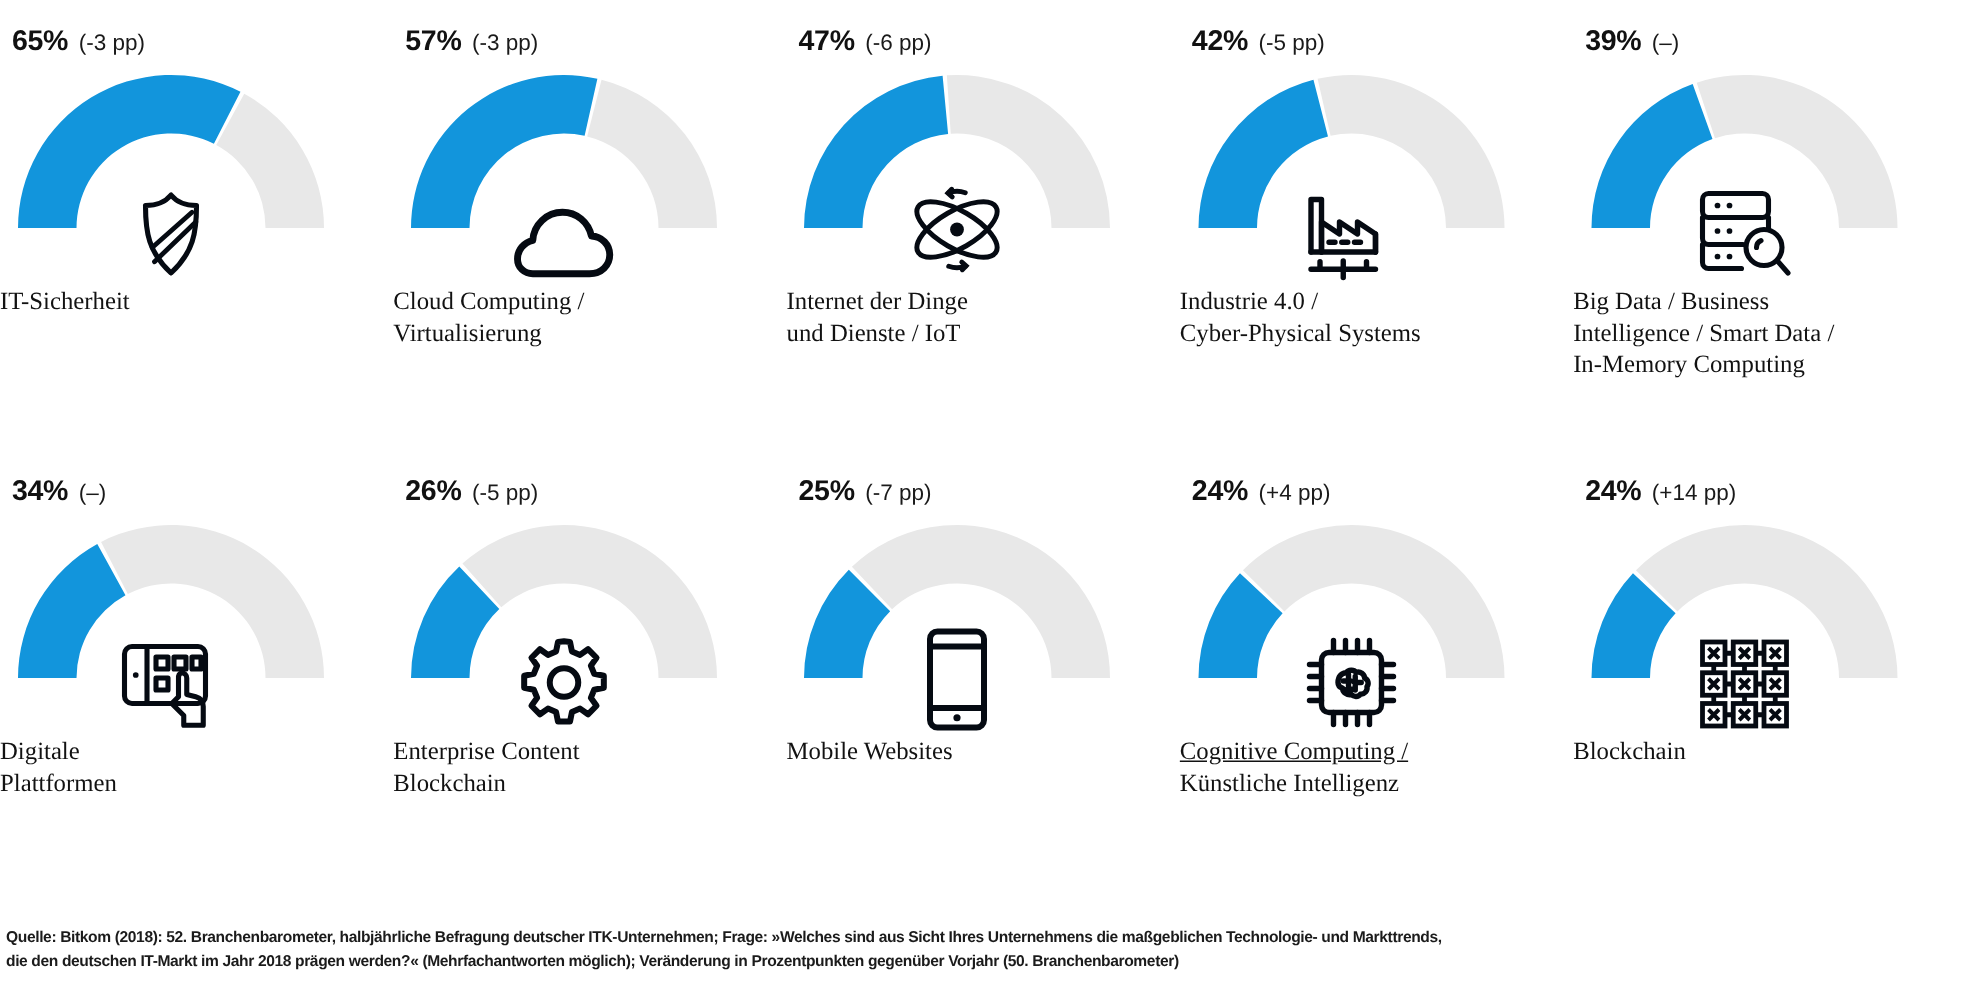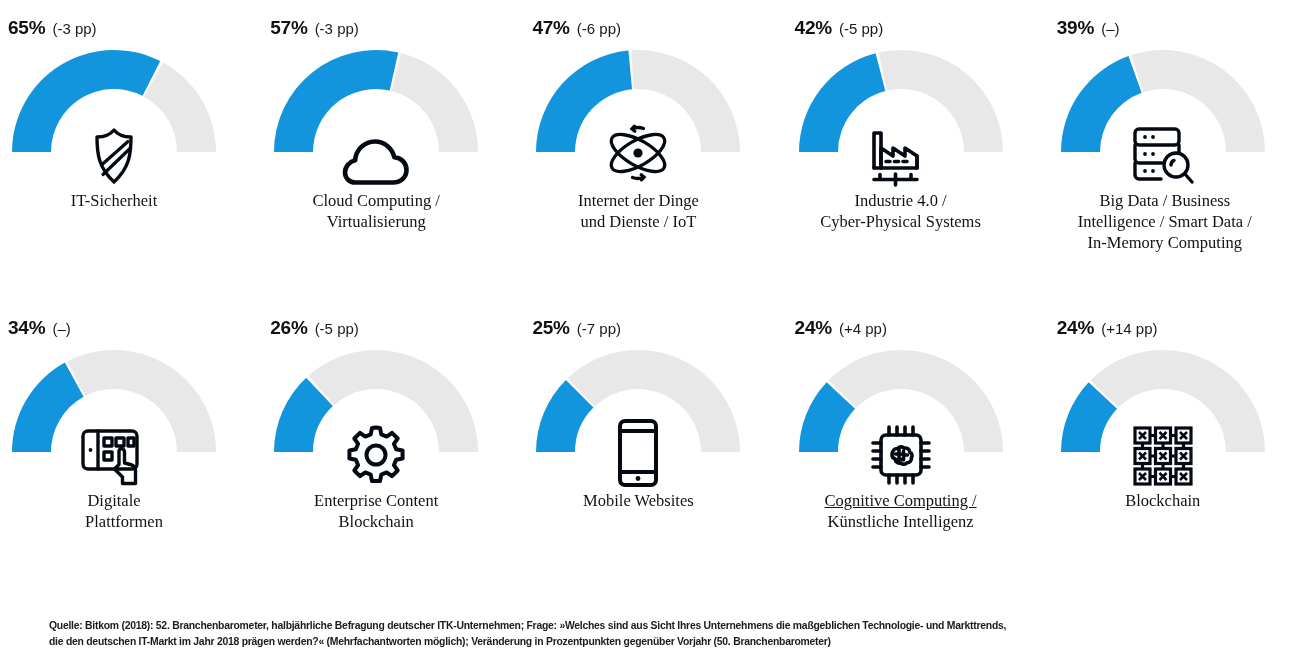--- a/index.html
+++ b/index.html
@@ -73,42 +73,42 @@
   }
   .icon-holder svg {
     display: block;
     margin-bottom: -2px;
   }
   .cell-label {
     position: absolute;
     left: 0;
     top: 178px;
     width: 228px;
-    text-align: center;
+    text-align: left;
     font-family: "Liberation Serif", serif;
     font-size: 16.5px;
     line-height: 1.28;
     color: #121212;
   }
   .cell-label.wide {
     width: 232px;
   }
   #footnote {
     position: absolute;
     left: 4px;
     top: 618px;
     width: 1300px;
     font-family: "Liberation Sans", sans-serif;
     font-size: 10.4px;
     line-height: 1.55;
     font-weight: bold;
     color: #1b1b1b;
     letter-spacing: -0.25px;
   }
-  #footnote .fn-line { display: block; white-space: nowrap; margin-left: 45px; }
+  #footnote .fn-line { display: block; white-space: nowrap; }
 </style>
 </head>
 <body>
 
 <div id="grid">
     <div class="gauge-cell">
       <div class="stat-line">
         <span class="pct">65%</span>
         <span class="delta">(-3 pp)</span>
       </div>
@@ -255,21 +255,21 @@
           <circle cx="11.5" cy="24" r="1.9" fill="#050a12" stroke="none"></circle>
           <rect x="25" y="12" width="8" height="8"></rect>
           <rect x="37" y="12" width="8" height="8"></rect>
           <rect x="49" y="12" width="6" height="8"></rect>
           <rect x="25" y="26" width="8" height="8"></rect>
           <path d="M40 26v12.5l-4.5 4.5 8 8v6.5h13V45c0-3-1.2-5.5-5-6.5l-6-1.5V26a3.5 3.5 0 0 0-3.5-3.5A3.5 3.5 0 0 0 40 26z"></path>
         </svg>
       </div>
       <div class="cell-label">
         <span style="display: block;">Digitale</span>
-        <span style="display: block; padding-left: 20px;">Plattformen</span>
+        <span style="display: block;">Plattformen</span>
       </div>
     </div>
     <div class="gauge-cell">
       <div class="stat-line">
         <span class="pct">26%</span>
         <span class="delta">(-5 pp)</span>
       </div>
       <div class="gauge-wrap">
         <svg width="212" height="146" viewBox="0 0 212 146" aria-hidden="true">
           <path d="M 38.28 35.72 A 102 102 0 0 1 208.00 112.00 L 169.00 112.00 A 63 63 0 0 0 64.17 64.89 Z" fill="#E8E8E8"></path>

